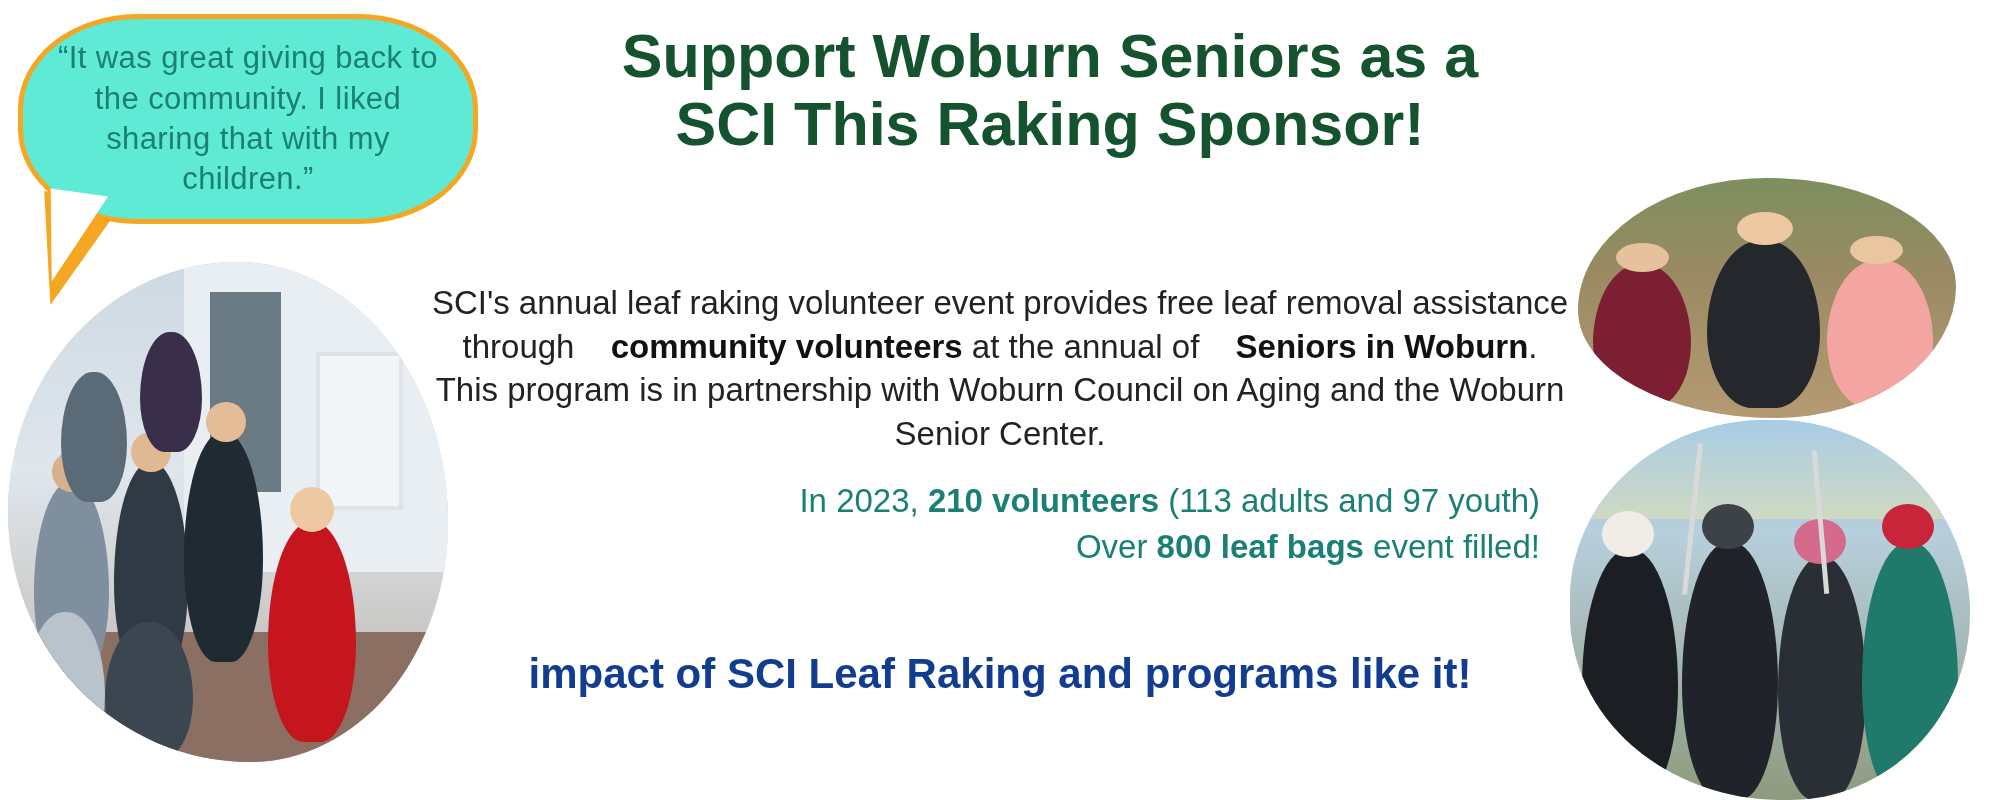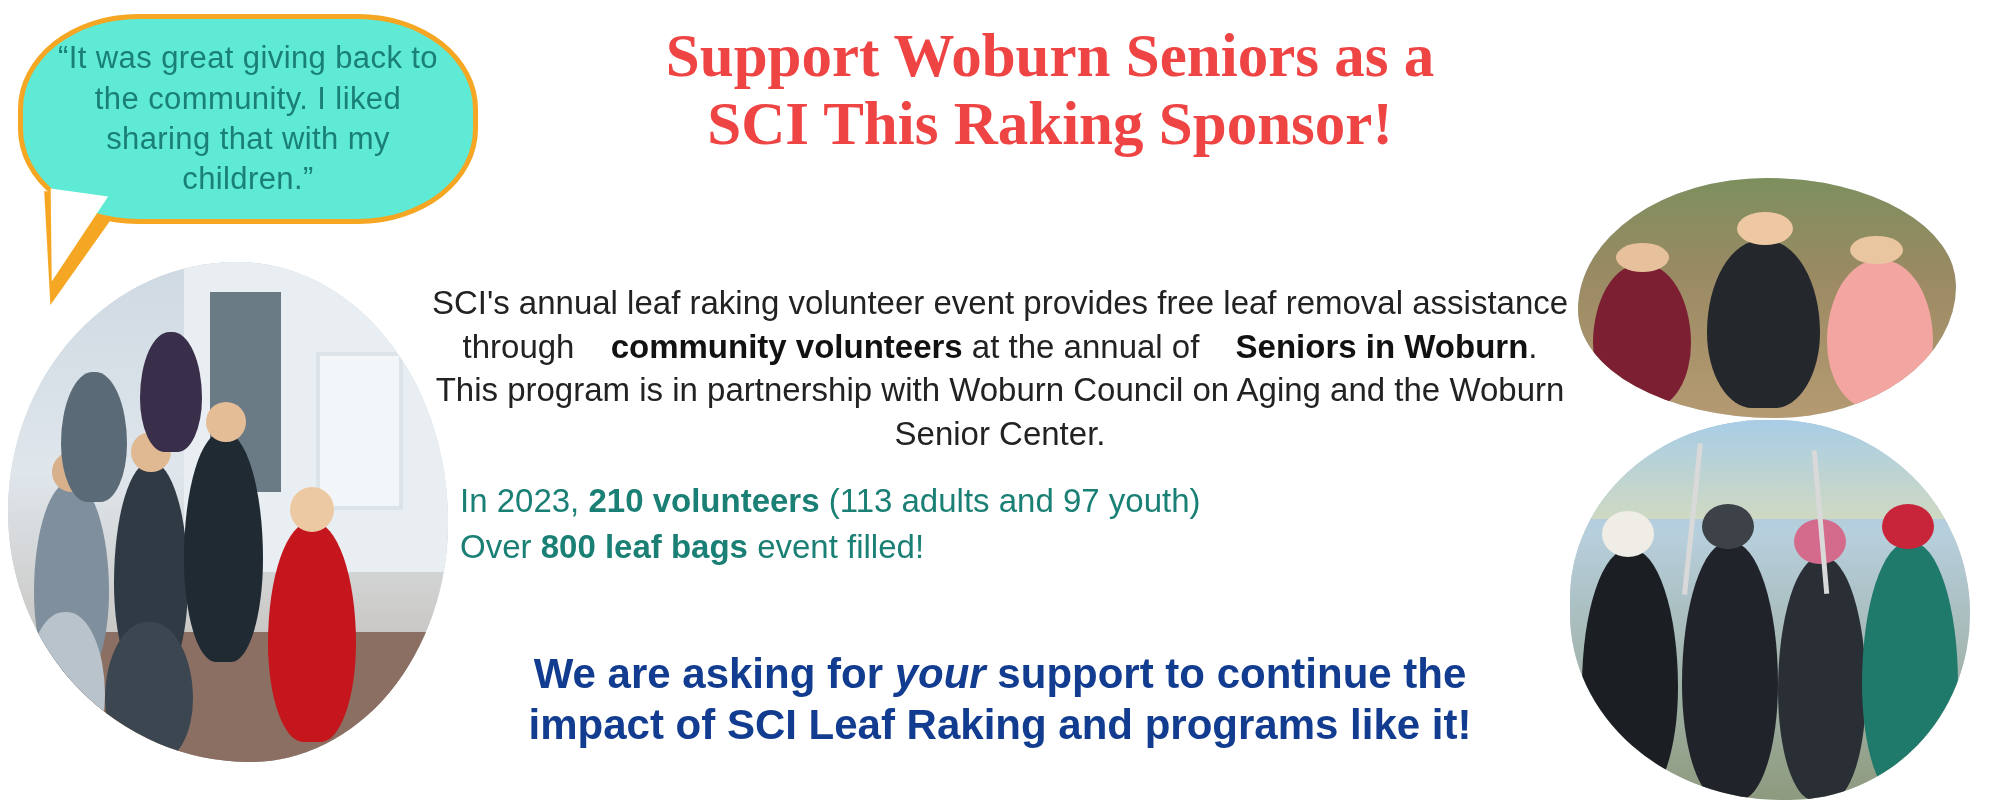--- a/index.html
+++ b/index.html
@@ -116,47 +116,46 @@
   .lp-step    { position:absolute; left:0; bottom:0; width:100%; height:26%; background:#8b6f63; }
   .lp-step2   { position:absolute; left:0; bottom:10%; width:100%; height:9%; background:#9d8074; }
 
   
   .headline {
     position: absolute;
     left: 500px;
     top: 22px;
     width: 1100px;
     text-align: center;
-    color: #ef4444;
+    color: #14532d;
     font-weight: bold;
     font-size: 61px;
     line-height: 1.12;
     z-index: 4;
-    font-family: Liberation Serif, serif;
   }
 
   .body-copy {
     position: absolute;
     left: 430px;
     top: 248px;
     width: 1140px;
     text-align: center;
     color: #222222;
     font-size: 33px;
     line-height: 1.32;
     z-index: 4;
   }
   .body-copy b { font-weight: bold; color:#111111;margin-left:27px; }
 
   .stats {
     position: absolute;
     left: 460px;
     top: 478px;
     width: 1080px;
-    text-align: left;
+    text-align: right;
     color: #1A7F74;
     font-size: 33px;
     line-height: 1.38;
     z-index: 4;
   }
   .stats b { font-weight: bold; }
 
   .callout {
     position: absolute;
     left: 400px;
@@ -237,17 +236,16 @@
   </div>
 
   <p class="body-copy"><span>SCI's annual leaf raking volunteer event provides free leaf removal assistance through </span><b>community volunteers</b><span> at the annual of </span><b>Seniors in Woburn</b><span>. This program is in partnership with Woburn Council on Aging and the Woburn Senior Center.</span></p>
 
   <div class="stats">
     <div><span>In 2023, </span><b>210 volunteers</b><span> (113 adults and 97 youth)</span></div>
     <div><span>Over </span><b>800 leaf bags</b><span> event filled!</span></div>
   </div>
 
   <div class="callout">
-    <div><span>We are asking for </span><i>your</i><span> support to continue the</span></div>
     <div>impact of SCI Leaf Raking and programs like it!</div>
   </div>
 
 </div>
 
 </body></html>

